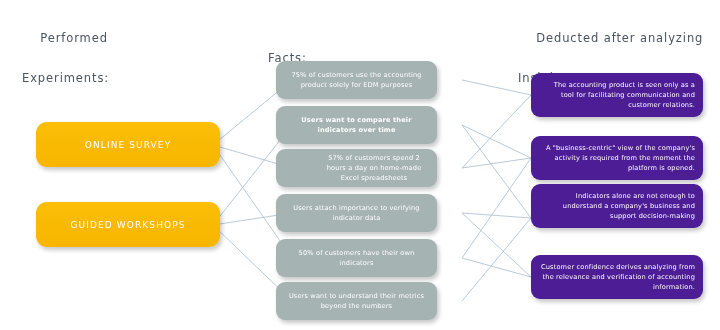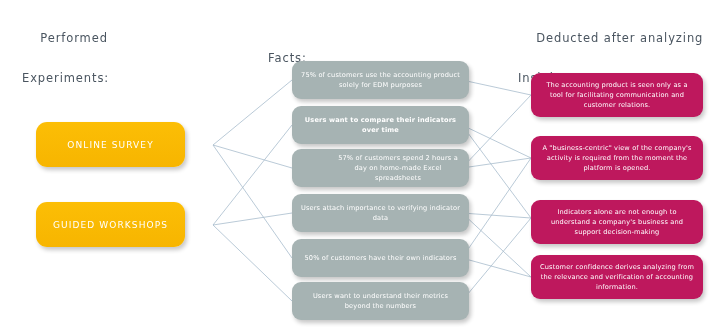--- a/index.html
+++ b/index.html
@@ -67,62 +67,63 @@
   .node .txt {
     display: block;
     width: 100%;
     padding: 0 8px;
     box-sizing: border-box;
   }
 
   
   .node.exp {
     left: 36px;
-    width: 149px;
+    width: 184px;
     height: 45px;
     background: #f5b301;
     background: linear-gradient(180deg,#fcbe06 0%, #f7b500 100%);
     border-radius: 11px;
     font-size: 9px;
     letter-spacing: 1.1px;
     font-weight: 400;
   }
   #exp-0 { top: 122px; }
   #exp-1 { top: 202px; }
 
   
   .node.fact {
-    left: 292px;
-    width: 177px;
+    left: 276px;
+    width: 161px;
     height: 38px;
     background: #a6b3b3;
     font-size: 6.6px;
     line-height: 10px;
     letter-spacing: 0.15px;
   }
   #fact-0 { top: 61px; }
   #fact-1 { top: 106px; font-weight: bold; }
   #fact-2 { top: 149px; padding-left: 35px; }
   #fact-3 { top: 194px; }
   #fact-4 { top: 239px; }
   #fact-5 { top: 282px; }
 
   
   .node.insight {
     left: 531px;
     width: 172px;
     height: 44px;
-    background: #be185d;
+    background: #4c1d95;
     font-size: 6.6px;
     line-height: 10px;
     letter-spacing: 0.15px;
+    text-align: right;
   }
   #insight-0 { top: 73px; }
   #insight-1 { top: 136px; }
-  #insight-2 { top: 200px; }
+  #insight-2 { top: 184px; }
   #insight-3 { top: 255px; }
 </style>
 </head>
 <body>
 
 <div id="diagram">
 
   <svg id="links" viewBox="0 0 720 330" width="720" height="330">
       <line x1="213" y1="145" x2="292" y2="80" stroke="#a8bccd"></line>
       <line x1="213" y1="145" x2="292" y2="168" stroke="#a8bccd"></line>

